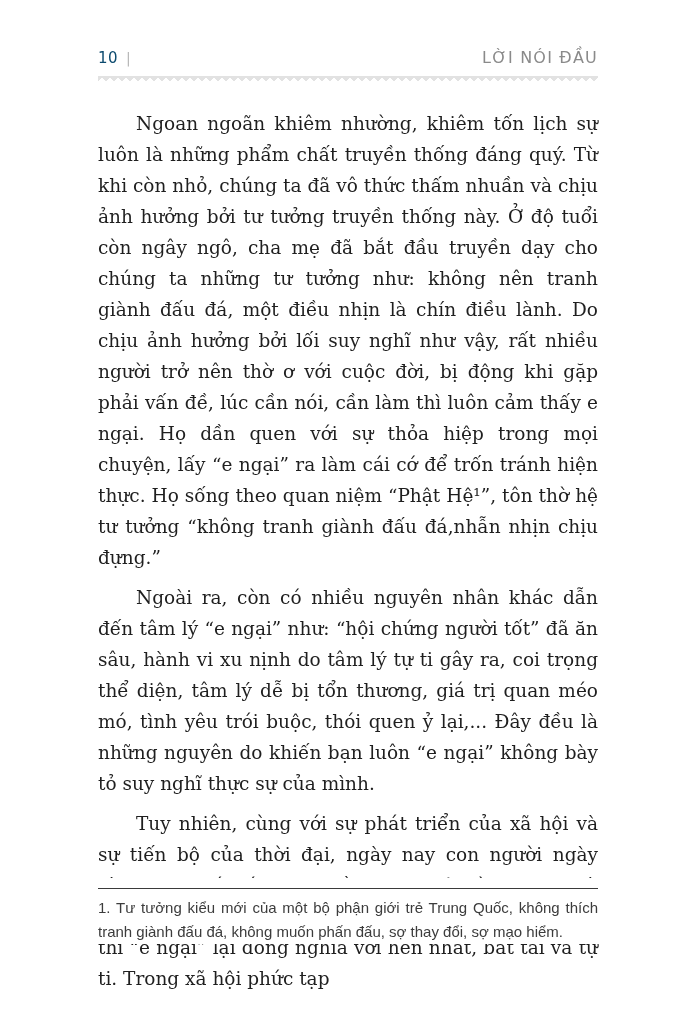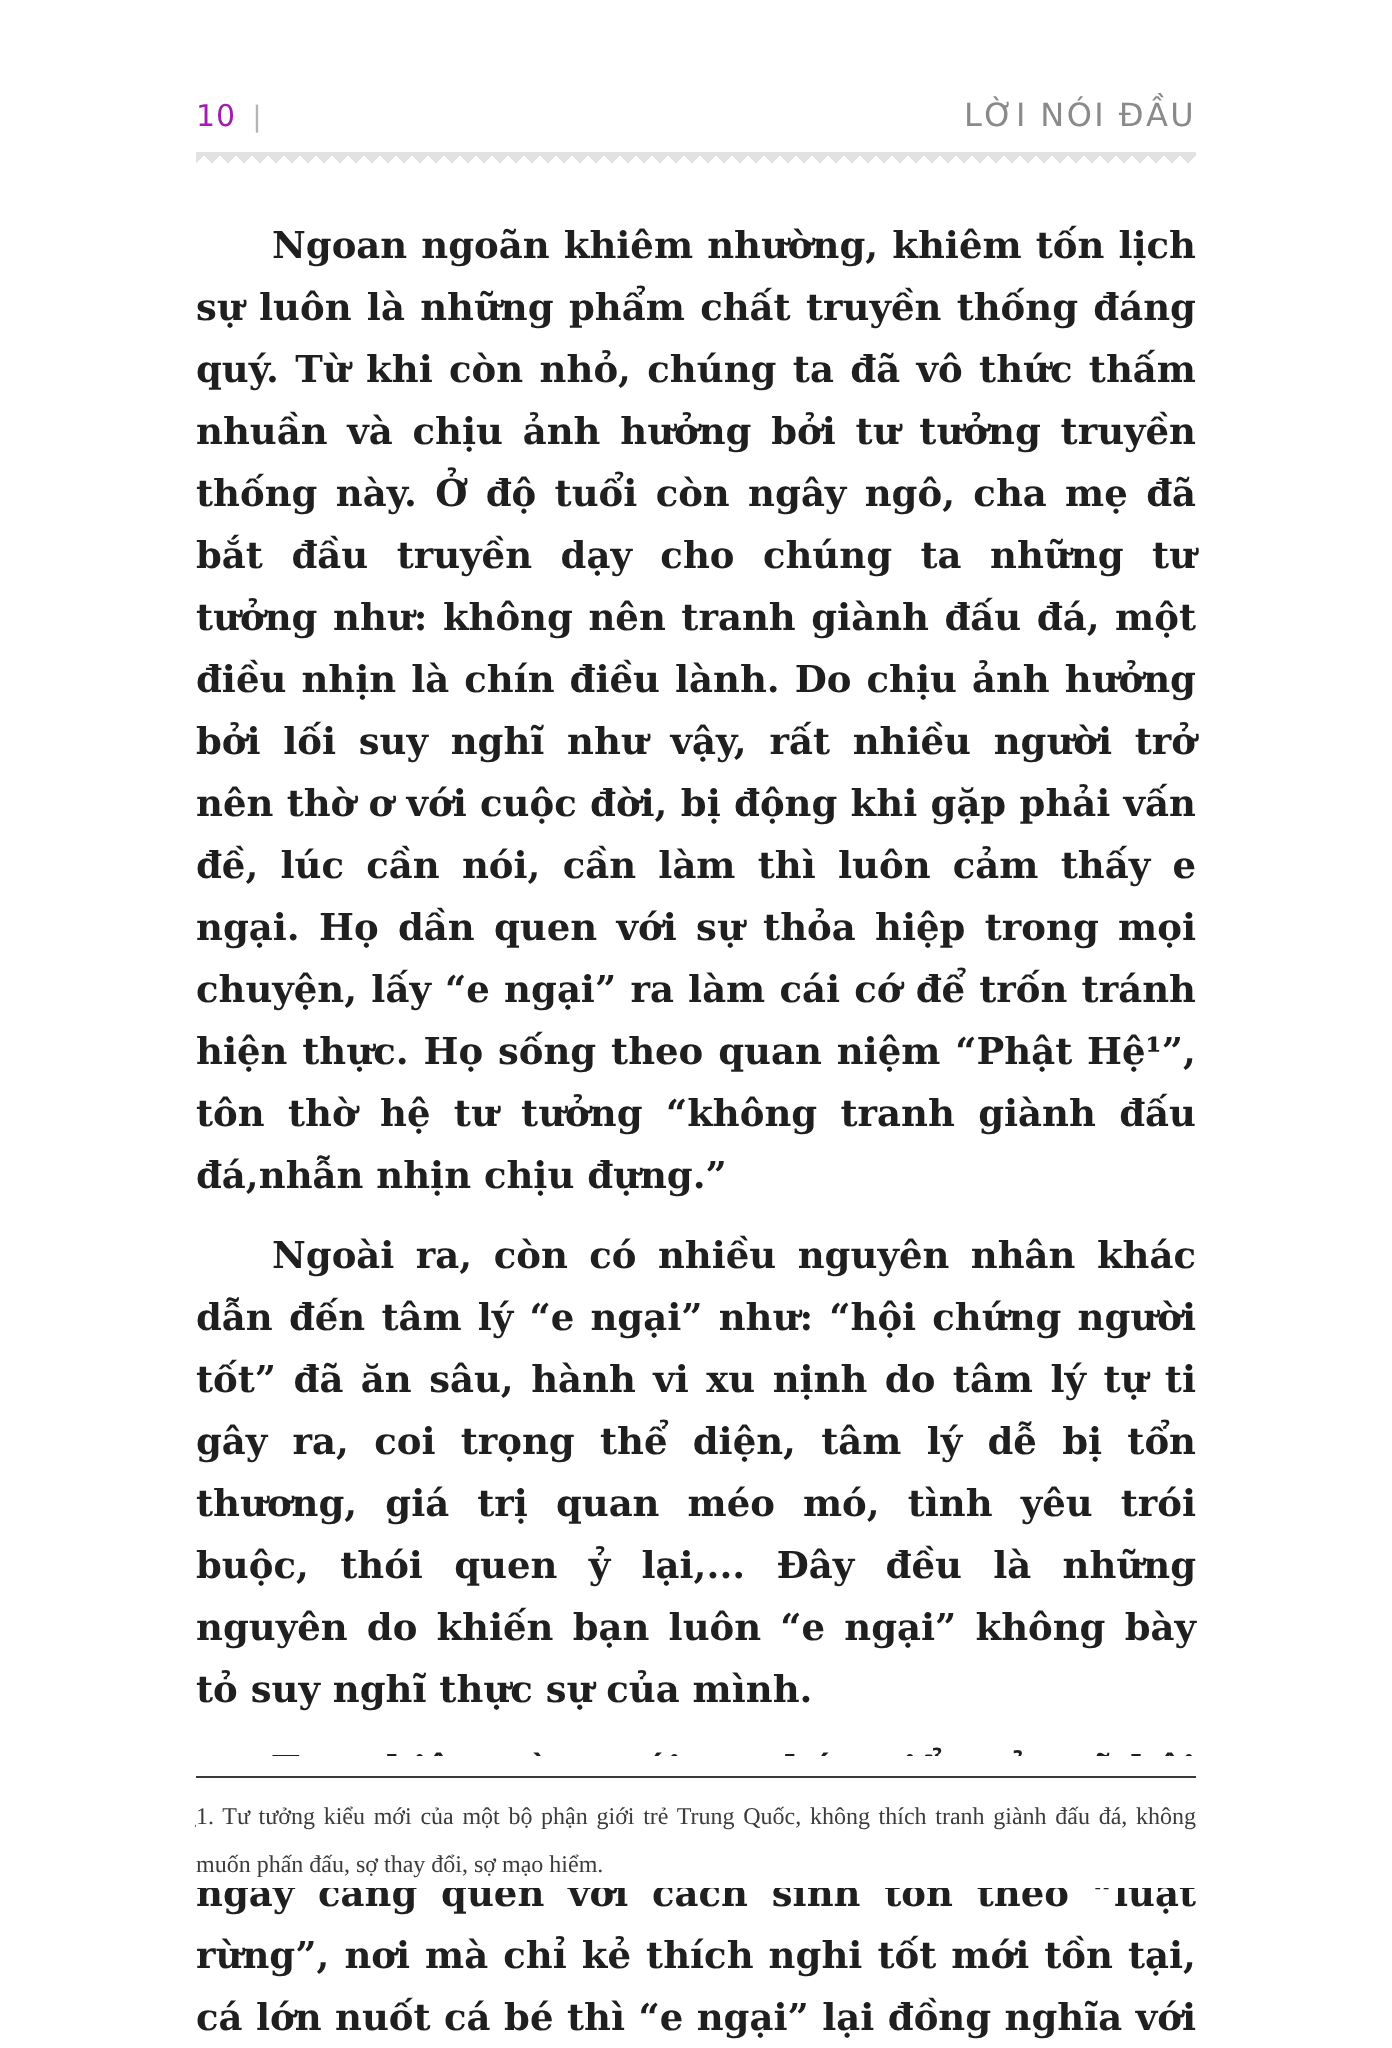--- a/index.html
+++ b/index.html
@@ -20,21 +20,21 @@
   }
   .page-header {
     display: flex;
     justify-content: space-between;
     align-items: baseline;
     font-family: "DejaVu Sans", "Liberation Sans", sans-serif;
     color: #7a7a7a;
     margin-bottom: 9px;
   }
   .header-left { display: flex; align-items: baseline; gap: 8px; }
-  .page-num { font-size: 15px; color: #a21caf; letter-spacing: 0.5px; }
+  .page-num { font-size: 15px; color: #0c4a6e; letter-spacing: 0.5px; }
   .page-sep { font-size: 14px; color: #b5b5b5; }
   .header-title {
     font-size: 16px;
     letter-spacing: 1.2px;
     color: #8a8a8a;
     text-transform: uppercase;
   }
   .zigzag {
     height: 6px;
     background:
@@ -47,39 +47,38 @@
   .body-text {
     margin-top: 26px;
     color: #1f1f1f;
     font-size: 18.5px;
     line-height: 31px;
     text-align: justify;
   }
   .para {
     text-indent: 38px;
     margin-bottom: 9px;
-    font-weight: bold;
   }
   .footnote {
     position: absolute;
     left: 50%;
     transform: translateX(-50%);
     bottom: 80px;
     width: 500px;
     background: #ffffff;
     padding-top: 10px;
   }
   .footnote-rule {
     border-top: 1.5px solid #3a3a3a;
     width: 100%;
     margin-bottom: 7px;
   }
   .footnote-text {
-    font-family: Liberation Serif, serif;
-    font-size: 12px;
+    font-family: Liberation Sans, sans-serif;
+    font-size: 15px;
     line-height: 24px;
     color: #3c3c3c;
     text-align: justify;
   }
 </style>
 </head>
 <body>
 
 <div class="page">
   <div class="content">

